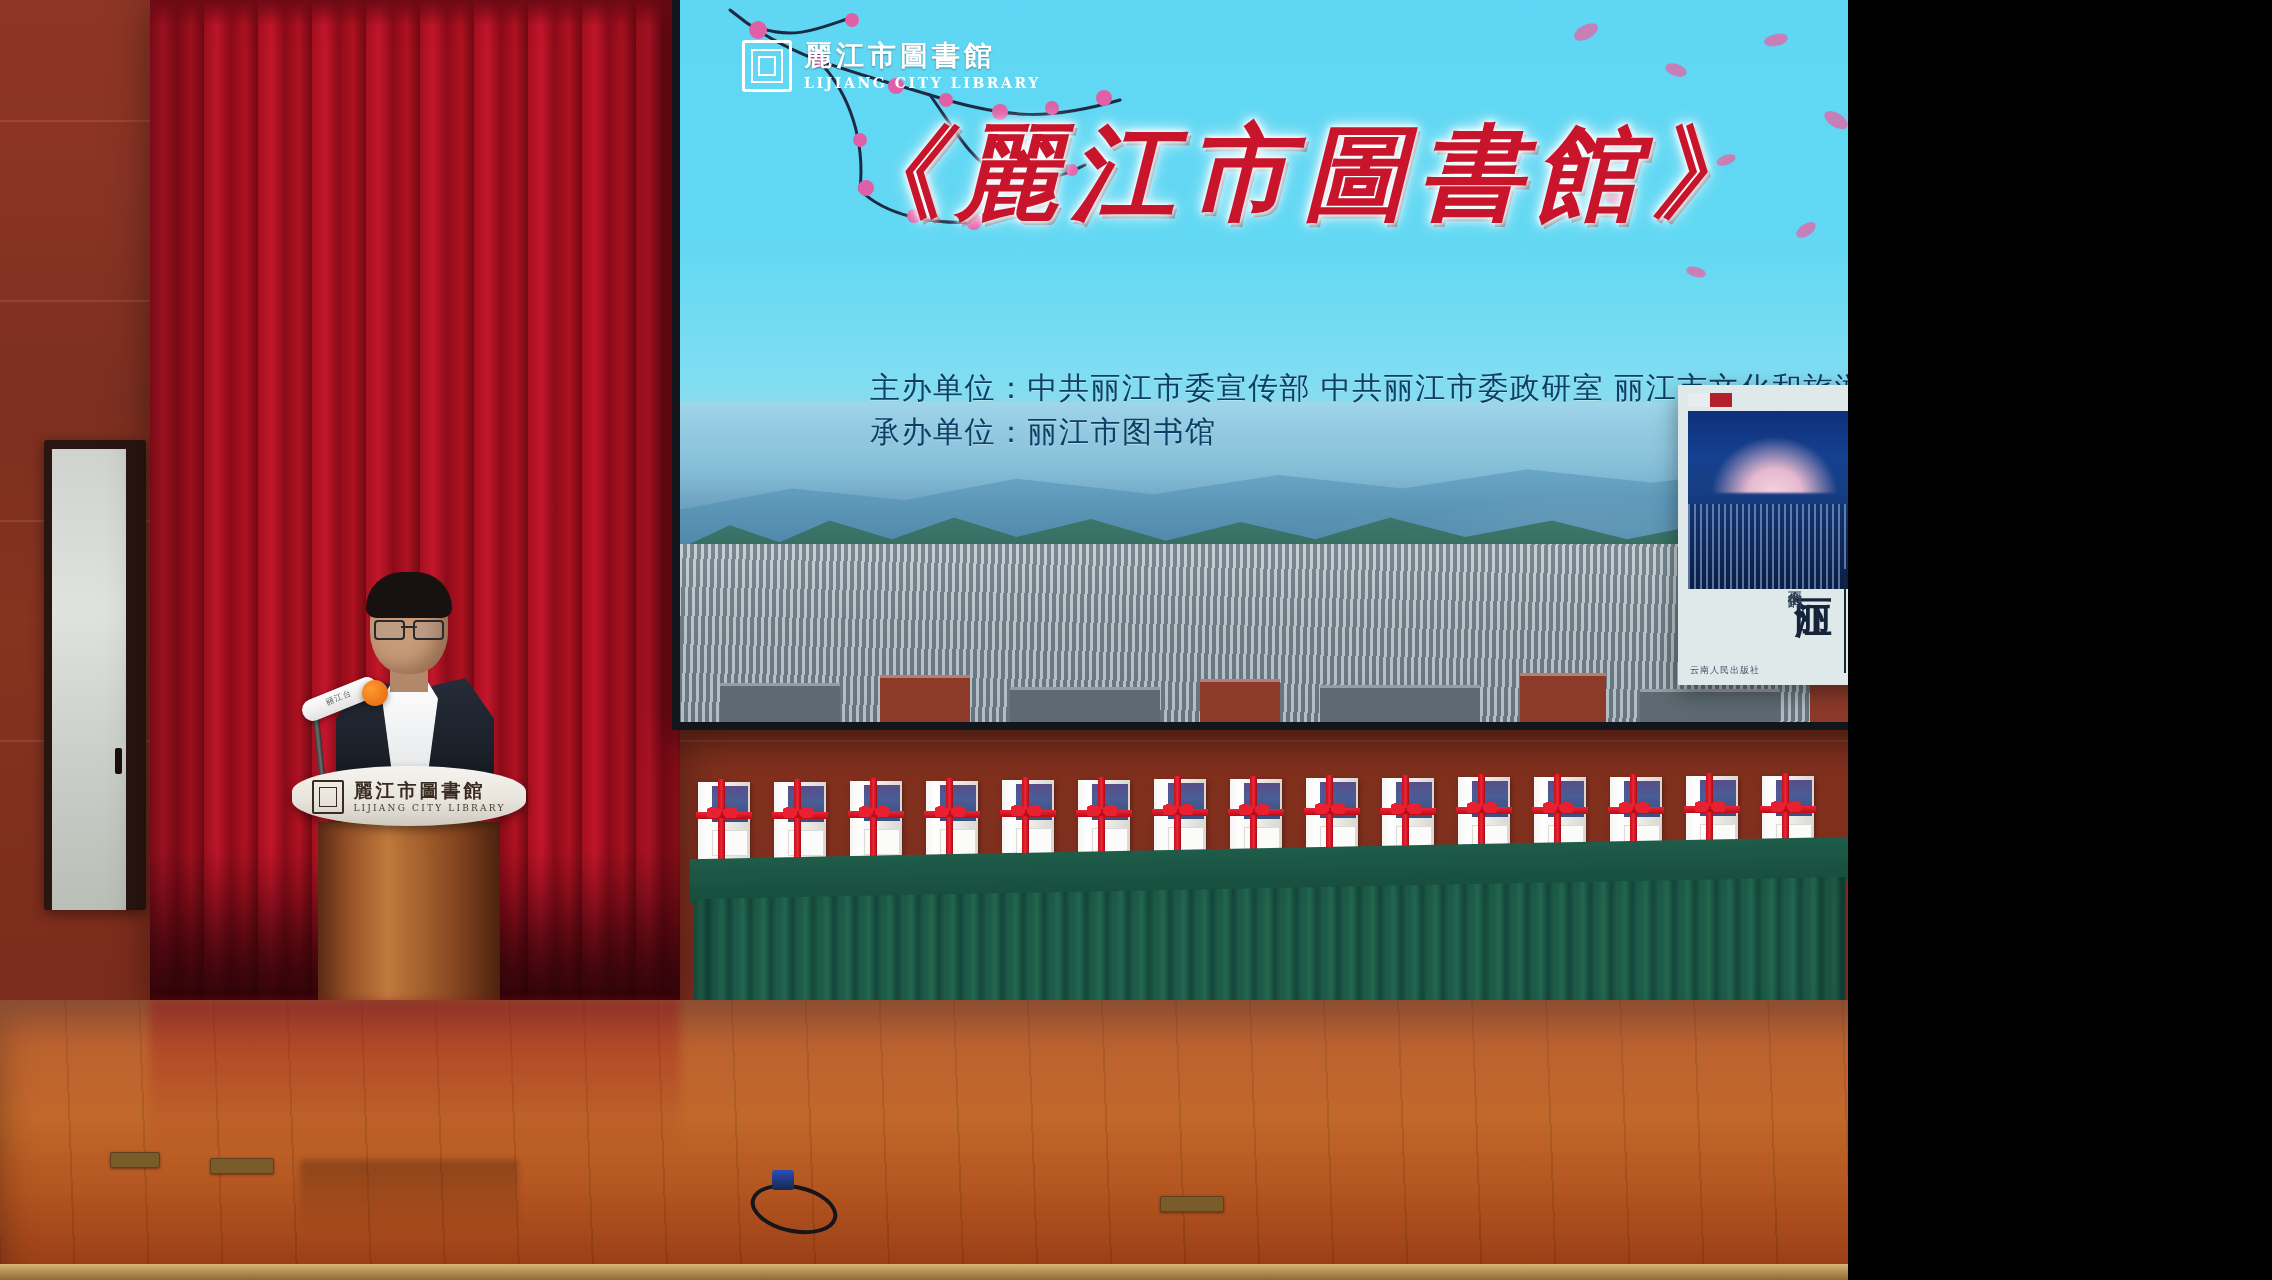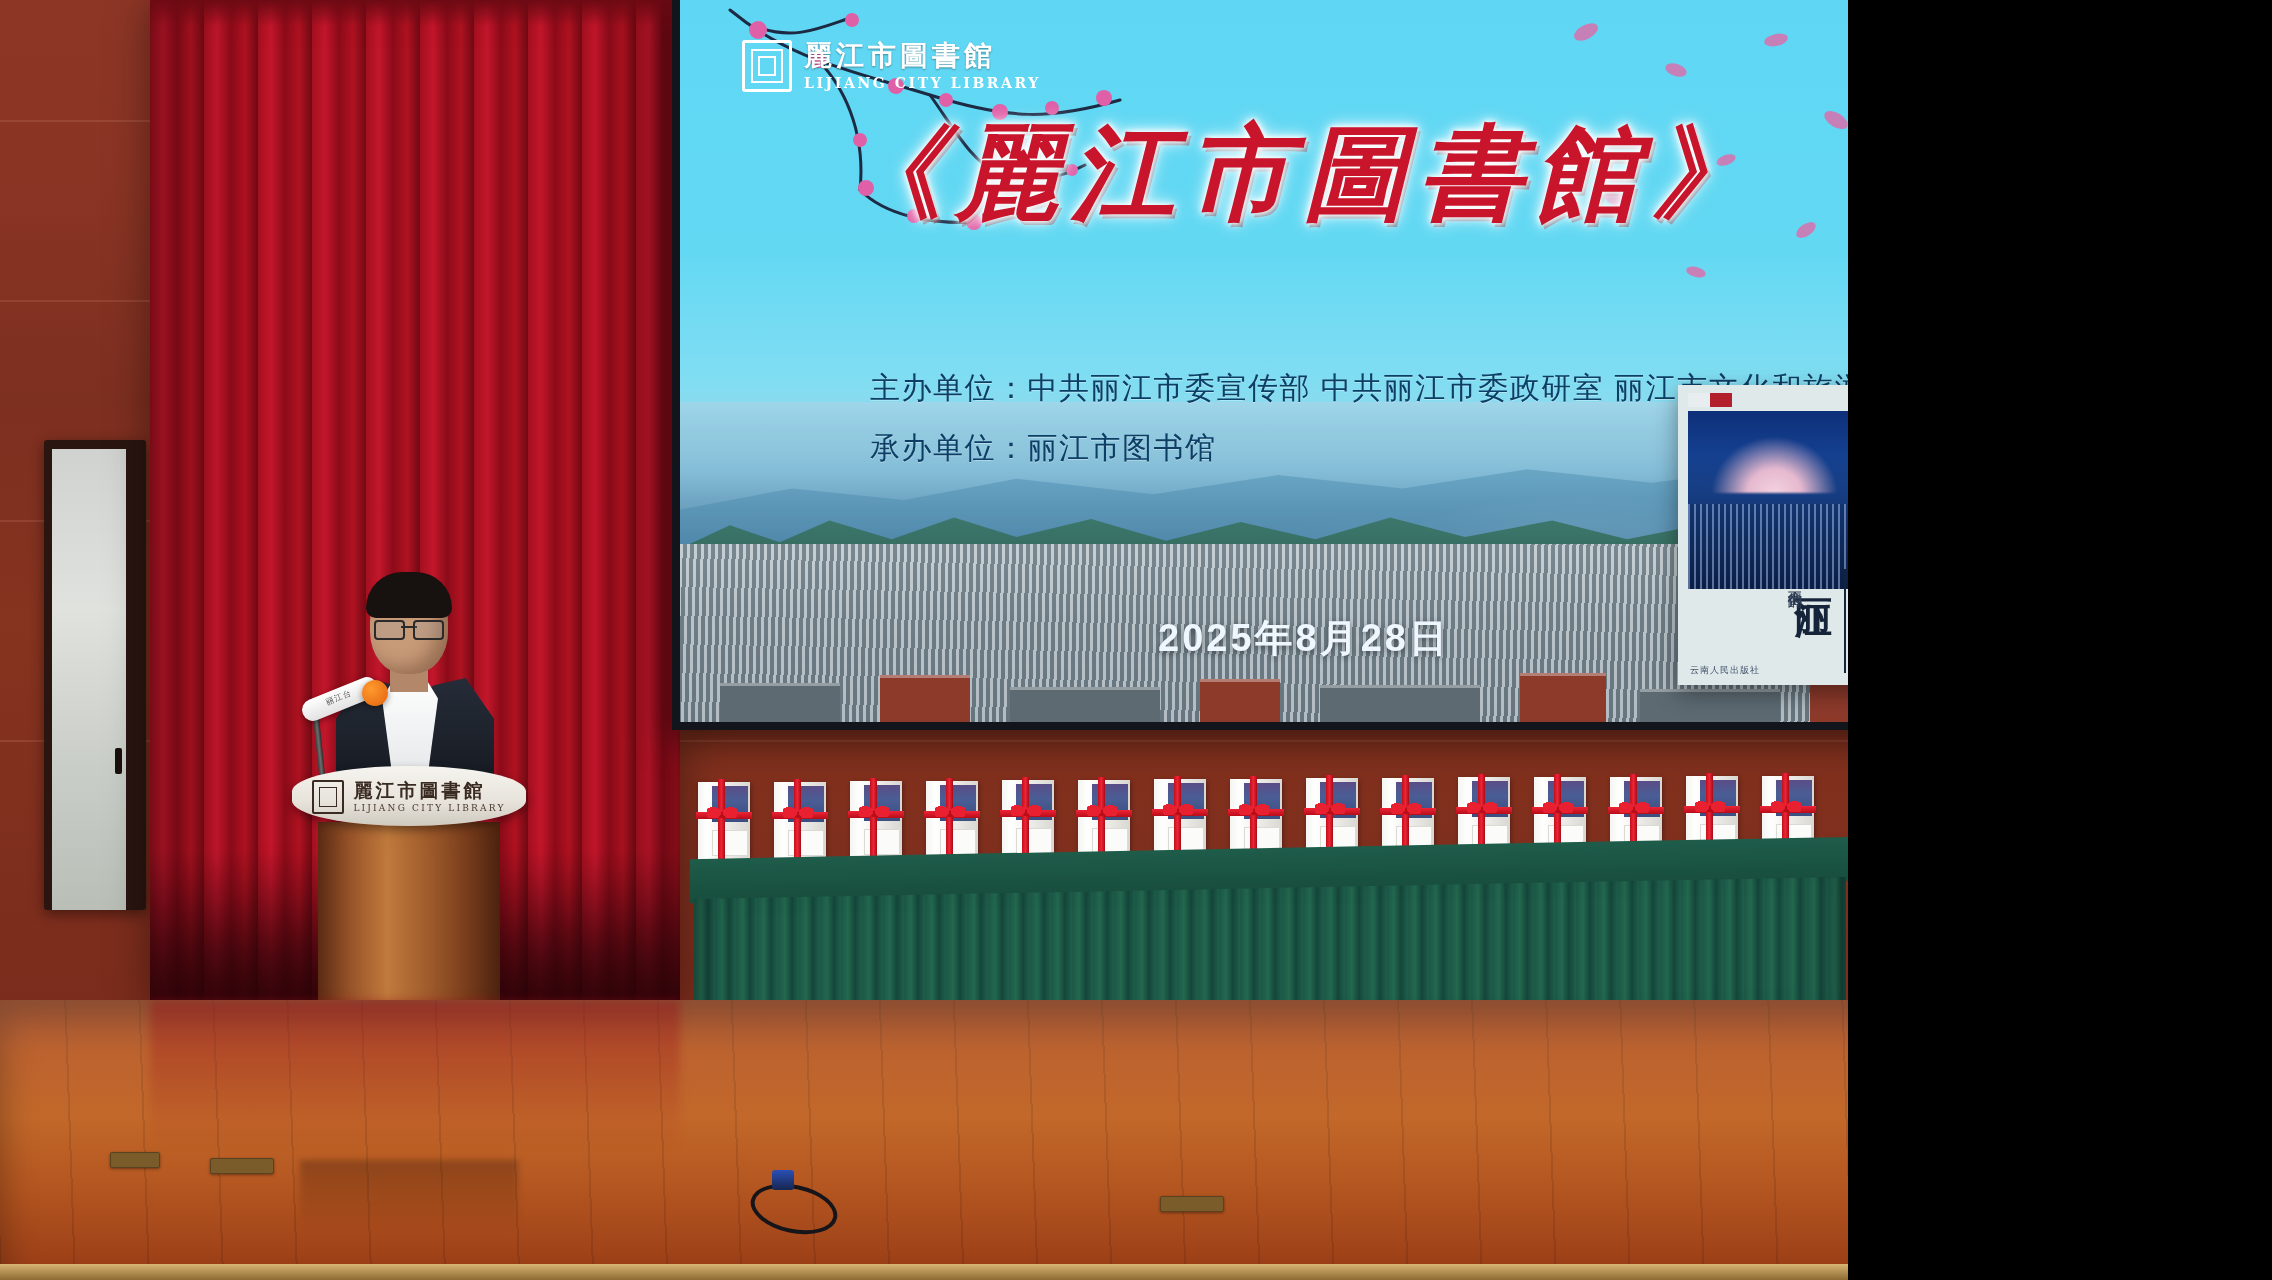--- a/index.html
+++ b/index.html
@@ -151,21 +151,21 @@
     position:absolute;left:0;right:0;top:245px;text-align:center;
     font-size:66px;font-weight:700;color:#1667e0;letter-spacing:6px;
     text-shadow:0 0 5px #fff,0 0 12px #fff,0 0 20px #bfefff, 3px 4px 0 rgba(12,60,140,.35);
     white-space:nowrap;
   }
   .org-line{
     position:absolute;left:190px;font-size:30px;color:#0d3f66;letter-spacing:1.5px;
     text-shadow:0 1px 0 rgba(255,255,255,.35);white-space:nowrap;
   }
   .org-line.l1{top:368px;}
-  .org-line.l2{top:428px;font-family:Liberation Mono, monospace;}
+  .org-line.l2{top:412px;font-family:Liberation Mono, monospace;}
   .date-stamp{
     position:absolute;left:478px;top:613px;font-size:38px;font-weight:700;
     color:#eef7ff;letter-spacing:3px;
     text-shadow:0 2px 6px rgba(0,0,0,.45);
   }
 
   
   .book-cover{
     position:absolute;right:38px;top:385px;width:210px;height:300px;
     background:#dfe9ea;box-shadow:0 8px 22px rgba(0,0,0,.4);
@@ -491,21 +491,20 @@
         <div class="seal"></div>
         <div class="logo-tx">
           <span class="logo-cn">麗江市圖書館</span>
           <span class="logo-en">LIJIANG CITY LIBRARY</span>
         </div>
       </div>
 
       <div class="main-title">《麗江市圖書館》</div>
       <div class="org-line l1">主办单位：中共丽江市委宣传部 中共丽江市委政研室 丽江市文化和旅游局</div>
       <div class="org-line l2">承办单位：丽江市图书馆</div>
-      <div class="date-stamp">2025年8月28日</div>
 
       <div class="book-cover">
         <div class="bc-photo">
           <div class="bc-snow"></div>
           <div class="bc-lights"></div>
         </div>
         <div class="bc-tag"></div>
         <div class="bc-tag2"></div>
         <div class="bc-vtitle">丽江</div>
         <div class="bc-sub">舍不得的</div>

